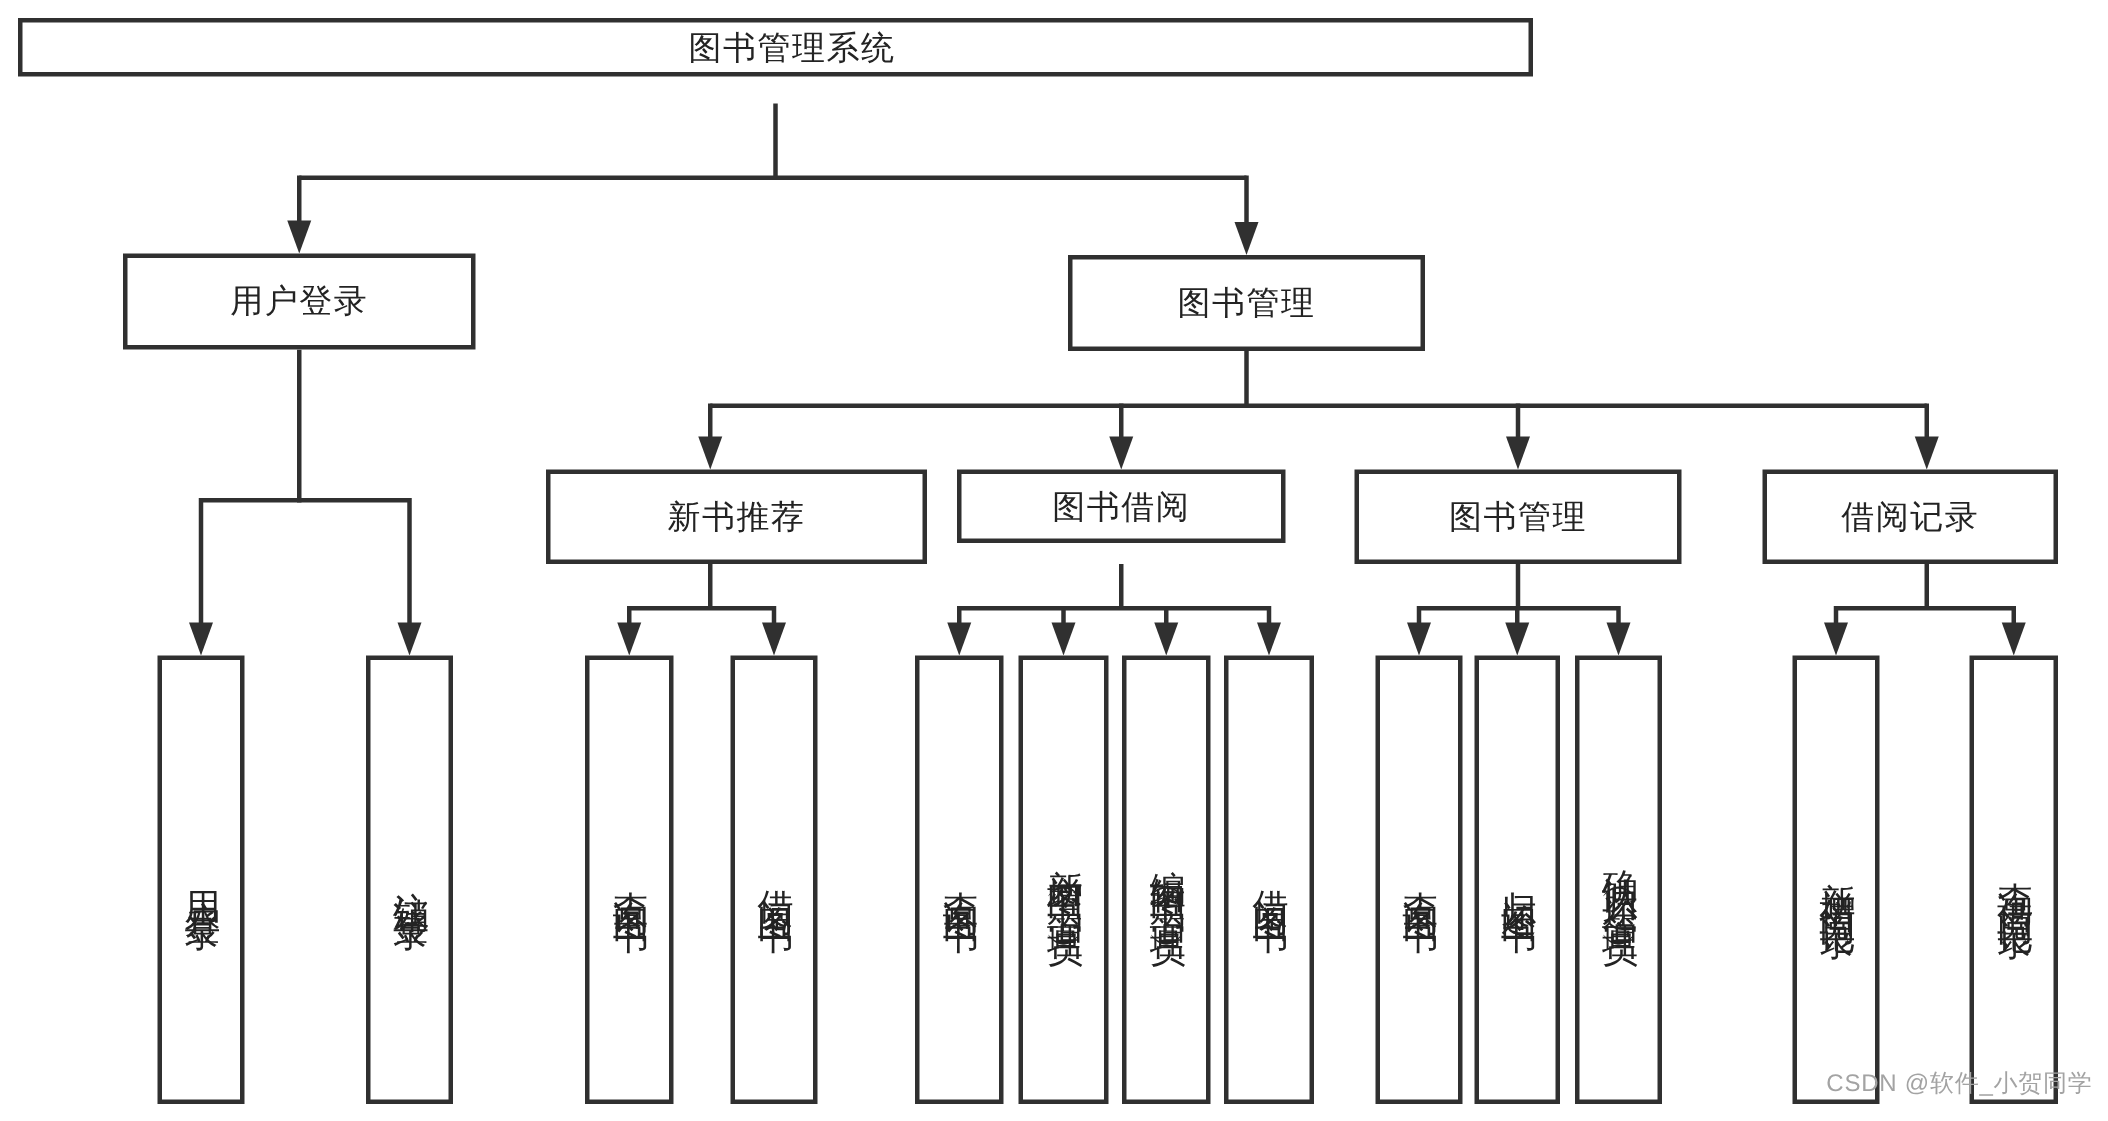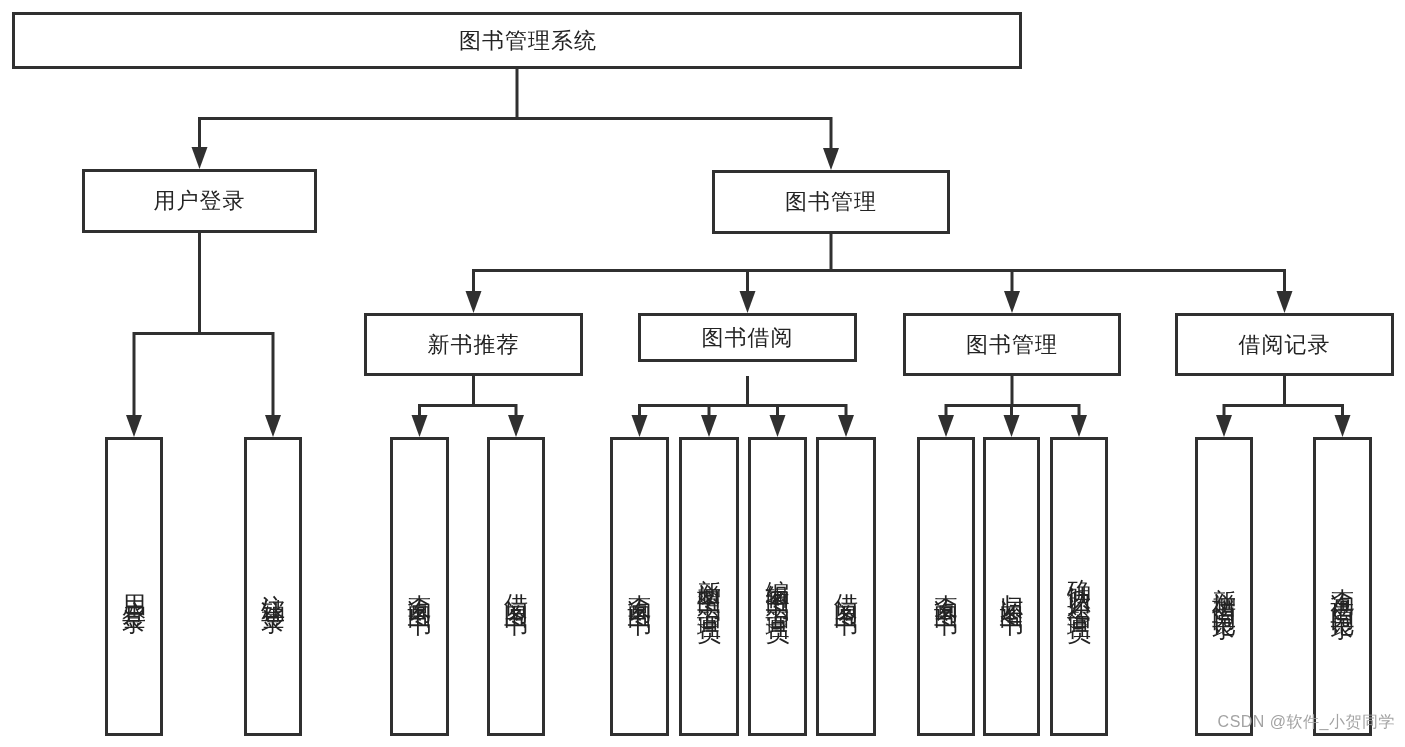--- a/index.html
+++ b/index.html
@@ -34,27 +34,27 @@
   }
   .v-text {
     writing-mode: vertical-rl;
     text-orientation: mixed;
     font-size: 24px;
     line-height: 1;
     letter-spacing: 6px;
     color: #232323;
   }
   
-  #node-root            { left: 12px;   top: 12px;  width: 1010px; height: 57px; padding-left: 22px; }
+  #node-root            { left: 12px;   top: 12px;  width: 1010px; height: 39px; padding-left: 22px; }
   #node-user-login      { left: 82px;   top: 169px; width: 235px;  height: 64px; }
   #node-book-management { left: 712px;  top: 170px; width: 238px;  height: 64px; font-family: Liberation Serif, serif; }
-  #node-new-book-recommendation { left: 364px;  top: 313px; width: 219px; height: 63px; }
+  #node-new-book-recommendation { left: 364px;  top: 313px; width: 254px; height: 63px; }
   #node-book-borrowing          { left: 638px;  top: 313px; width: 219px; height: 49px; }
   #node-current-borrowing       { left: 903px;  top: 313px; width: 218px; height: 63px; }
-  #node-borrowing-records       { left: 1175px; top: 313px; width: 219px; height: 63px; }
+  #node-borrowing-records       { left: 1175px; top: 313px; width: 197px; height: 63px; }
   .leaf { top: 437px; height: 299px; }
   #leaf-user-login          { left: 105px;  width: 58px; }
   #leaf-logout              { left: 244px;  width: 58px; }
   #leaf-search-books-1      { left: 390px;  width: 59px; }
   #leaf-borrow-books-1      { left: 487px;  width: 58px; }
   #leaf-search-books-2      { left: 610px;  width: 59px; }
   #leaf-add-book-admin      { left: 679px;  width: 60px; }
   #leaf-edit-book-admin     { left: 748px;  width: 59px; }
   #leaf-borrow-books-2      { left: 816px;  width: 60px; }
   #leaf-search-books-3      { left: 917px;  width: 58px; }

